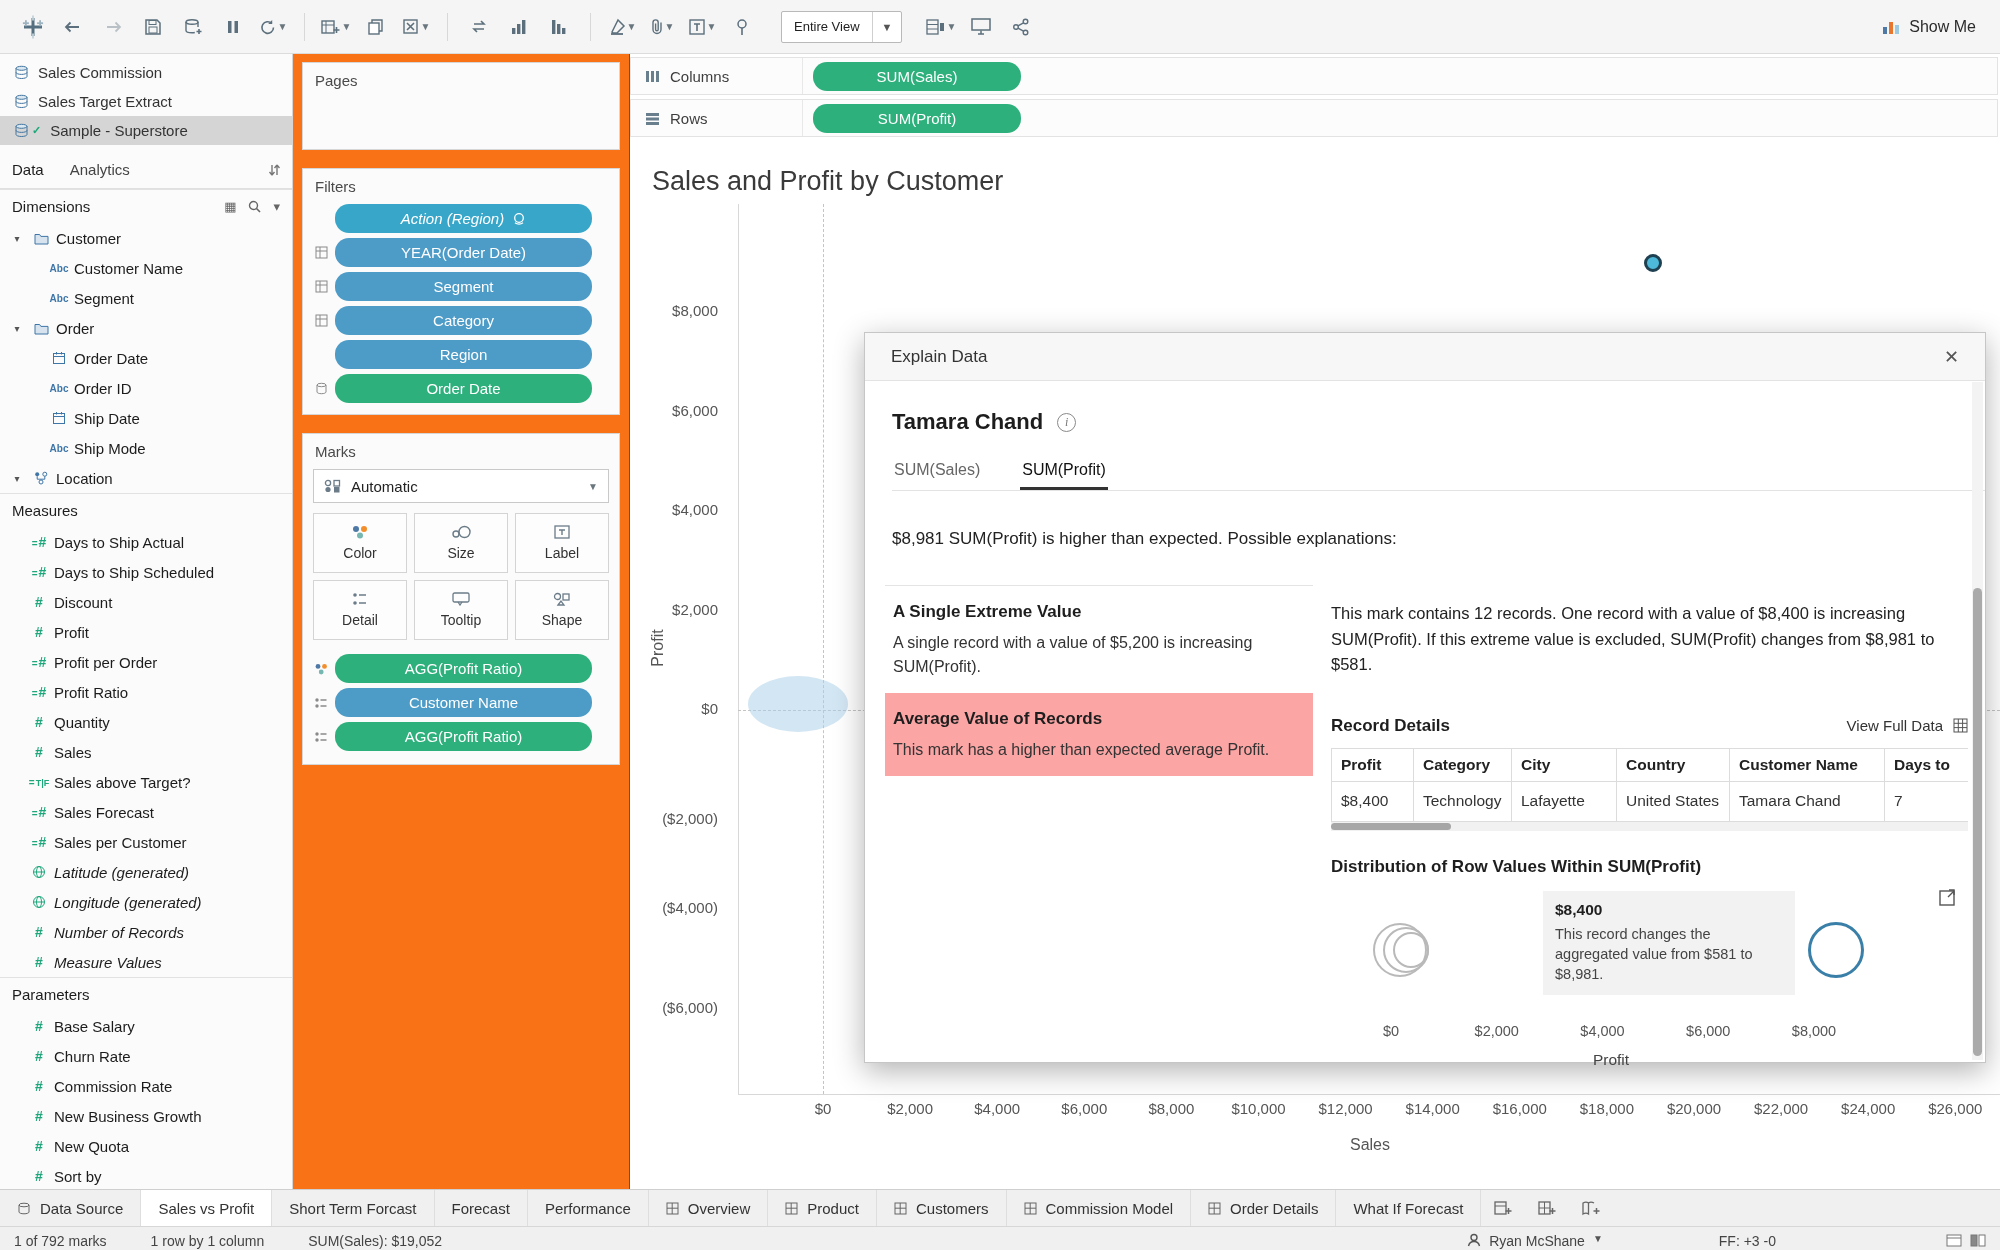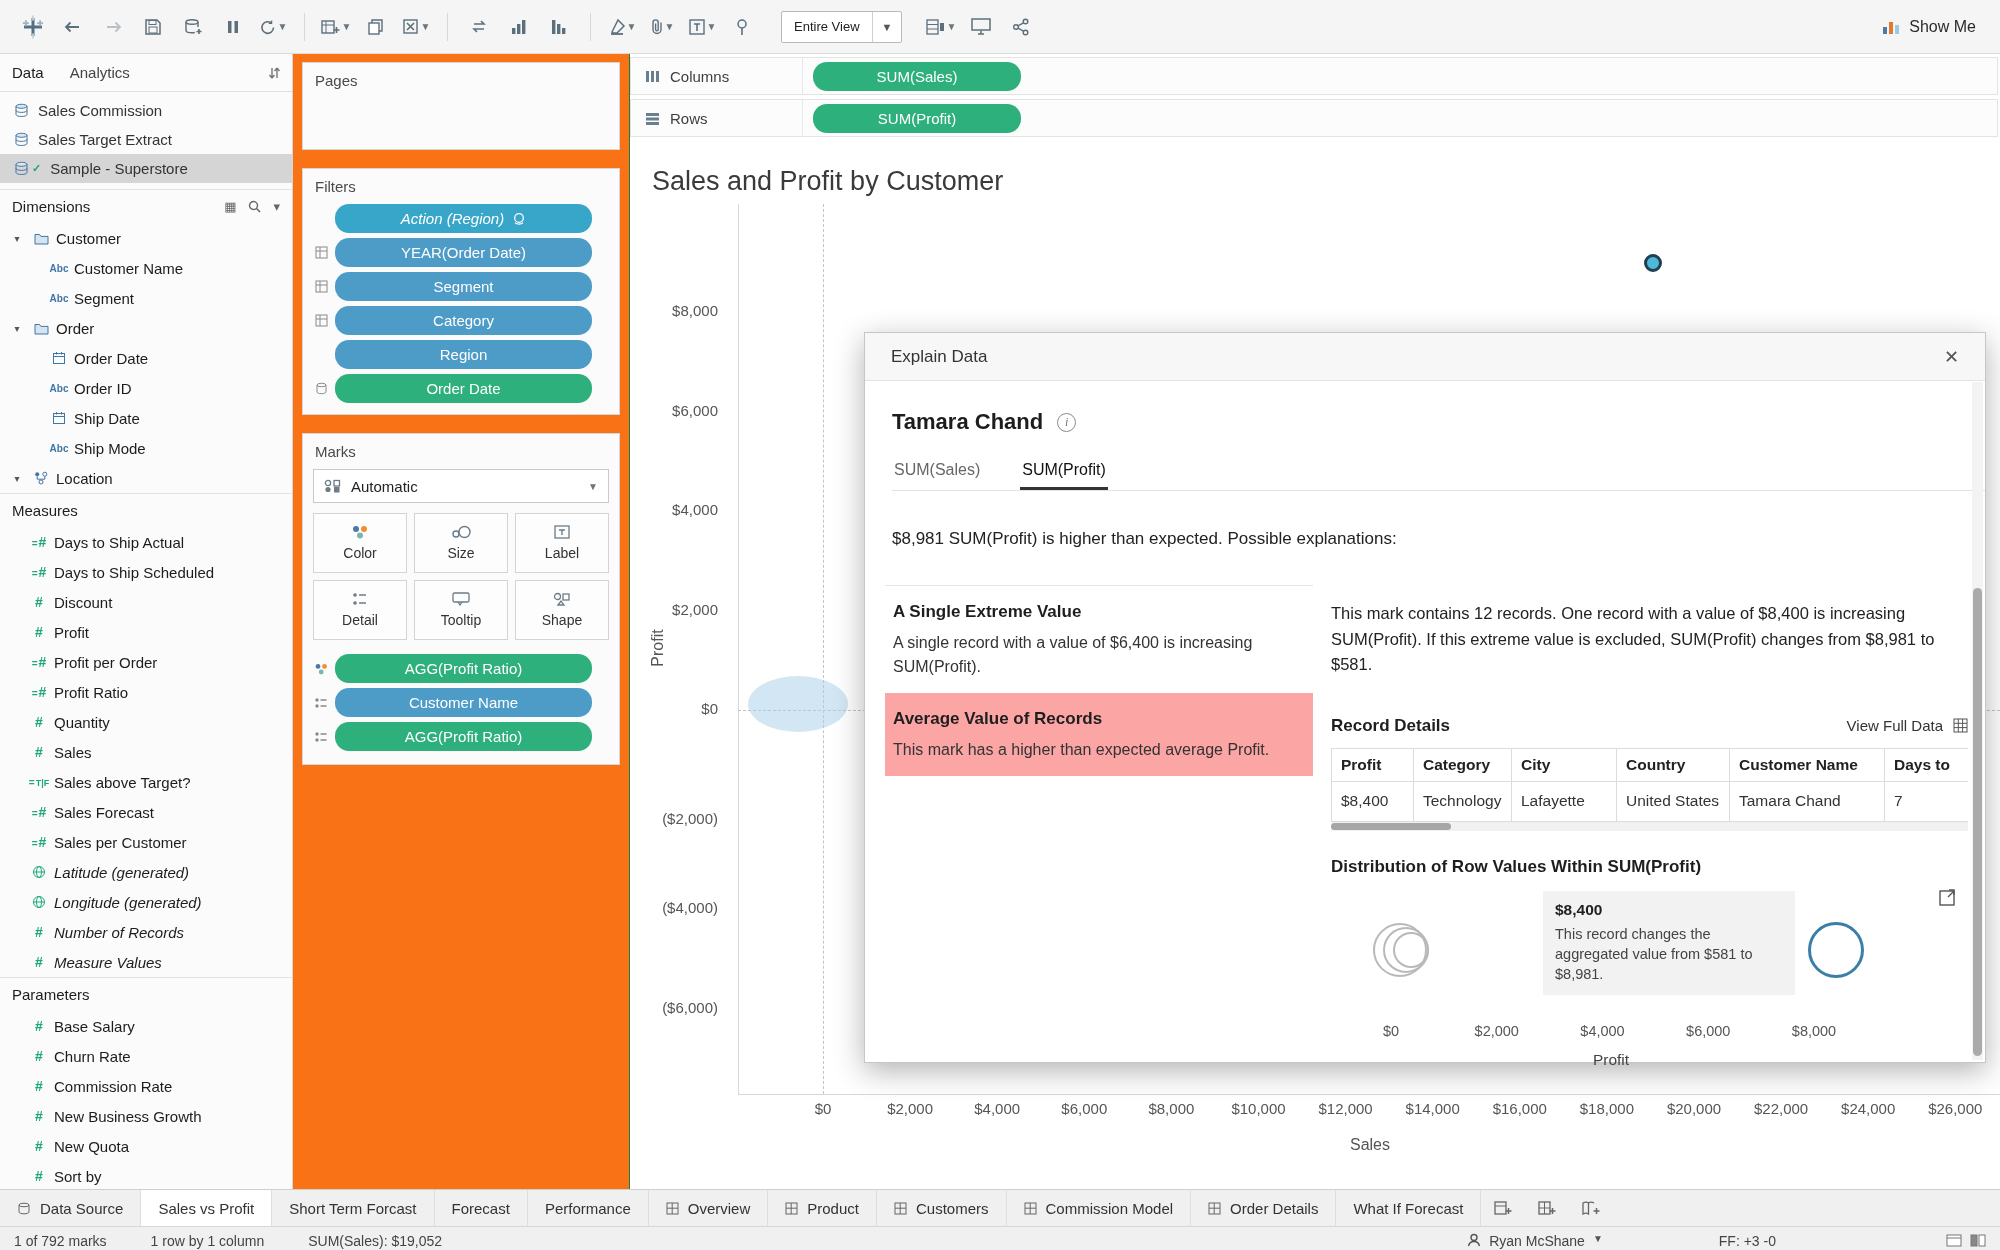--- a/index.html
+++ b/index.html
@@ -320,63 +320,63 @@
           <rect x="1" y="8" width="4" height="7" fill="#4e79a7"></rect>
           <rect x="7" y="3" width="4" height="12" fill="#e8762d"></rect>
           <rect x="13" y="6" width="4" height="9" fill="#9ecae1"></rect>
         </svg>
     </span>
     <span>Show Me</span>
   </div>
 </div>
 
 <div id="left-pane">
+  <div id="source-list">
+      <div class="src-row">
+        <span>
+          <svg width="15" height="15">
+            <ellipse cx="7.5" cy="3.3" rx="5.5" ry="2" fill="#dbe7f0" stroke="#41749f"></ellipse>
+            <path d="M2 3.3v8.2c0 1.1 2.5 2 5.5 2s5.5-.9 5.5-2V3.3" fill="none" stroke="#41749f"></path>
+            <path d="M2 7.4c0 1.1 2.5 2 5.5 2s5.5-.9 5.5-2" fill="none" stroke="#41749f"></path>
+          </svg>
+        </span>
+        <span class="lbl">Sales Commission</span>
+      </div>
+      <div class="src-row">
+        <span>
+          <svg width="15" height="15">
+            <ellipse cx="7.5" cy="3.3" rx="5.5" ry="2" fill="#dbe7f0" stroke="#41749f"></ellipse>
+            <path d="M2 3.3v8.2c0 1.1 2.5 2 5.5 2s5.5-.9 5.5-2V3.3" fill="none" stroke="#41749f"></path>
+            <path d="M2 7.4c0 1.1 2.5 2 5.5 2s5.5-.9 5.5-2" fill="none" stroke="#41749f"></path>
+          </svg>
+        </span>
+        <span class="lbl">Sales Target Extract</span>
+      </div>
+      <div class="src-row selected">
+        <span>
+          <svg width="15" height="15">
+            <ellipse cx="7.5" cy="3.3" rx="5.5" ry="2" fill="#dbe7f0" stroke="#41749f"></ellipse>
+            <path d="M2 3.3v8.2c0 1.1 2.5 2 5.5 2s5.5-.9 5.5-2V3.3" fill="none" stroke="#41749f"></path>
+            <path d="M2 7.4c0 1.1 2.5 2 5.5 2s5.5-.9 5.5-2" fill="none" stroke="#41749f"></path>
+          </svg>
+        </span>
+        <span class="src-check">✓</span>
+        <span class="lbl">Sample - Superstore</span>
+      </div>
+    </div>
   <div id="pane-tabs">
     <span class="pane-tab">Data</span>
     <span class="pane-tab inactive">Analytics</span>
     <span class="sp"></span>
     <span class="ph-ic">
       <svg width="12" height="14">
           <path d="M4 2v10M4 12l-2.5-3M4 12l2.5-3M9 12V2M9 2 6.5 5M9 2l2.5 3" stroke="#777" fill="none" stroke-width="1.4"></path>
         </svg>
     </span>
   </div>
-  <div id="source-list">
-      <div class="src-row">
-        <span>
-          <svg width="15" height="15">
-            <ellipse cx="7.5" cy="3.3" rx="5.5" ry="2" fill="#dbe7f0" stroke="#41749f"></ellipse>
-            <path d="M2 3.3v8.2c0 1.1 2.5 2 5.5 2s5.5-.9 5.5-2V3.3" fill="none" stroke="#41749f"></path>
-            <path d="M2 7.4c0 1.1 2.5 2 5.5 2s5.5-.9 5.5-2" fill="none" stroke="#41749f"></path>
-          </svg>
-        </span>
-        <span class="lbl">Sales Commission</span>
-      </div>
-      <div class="src-row">
-        <span>
-          <svg width="15" height="15">
-            <ellipse cx="7.5" cy="3.3" rx="5.5" ry="2" fill="#dbe7f0" stroke="#41749f"></ellipse>
-            <path d="M2 3.3v8.2c0 1.1 2.5 2 5.5 2s5.5-.9 5.5-2V3.3" fill="none" stroke="#41749f"></path>
-            <path d="M2 7.4c0 1.1 2.5 2 5.5 2s5.5-.9 5.5-2" fill="none" stroke="#41749f"></path>
-          </svg>
-        </span>
-        <span class="lbl">Sales Target Extract</span>
-      </div>
-      <div class="src-row selected">
-        <span>
-          <svg width="15" height="15">
-            <ellipse cx="7.5" cy="3.3" rx="5.5" ry="2" fill="#dbe7f0" stroke="#41749f"></ellipse>
-            <path d="M2 3.3v8.2c0 1.1 2.5 2 5.5 2s5.5-.9 5.5-2V3.3" fill="none" stroke="#41749f"></path>
-            <path d="M2 7.4c0 1.1 2.5 2 5.5 2s5.5-.9 5.5-2" fill="none" stroke="#41749f"></path>
-          </svg>
-        </span>
-        <span class="src-check">✓</span>
-        <span class="lbl">Sample - Superstore</span>
-      </div>
-    </div>
   <div class="pane-header">
     <span>Dimensions</span>
     <span class="sp"></span>
     <span class="ph-ic">▦</span>
     <span class="ph-ic">
       <svg width="13" height="13">
           <circle cx="5.5" cy="5.5" r="4" fill="none" stroke="#666" stroke-width="1.4"></circle>
           <line x1="8.5" y1="8.5" x2="12" y2="12" stroke="#666" stroke-width="1.6"></line>
         </svg>
     </span>
@@ -863,21 +863,21 @@
   </div>
   <div id="dlg-tabs">
     <span class="dlg-tab">SUM(Sales)</span>
     <span class="dlg-tab active">SUM(Profit)</span>
   </div>
   <div id="dlg-summary">$8,981 SUM(Profit) is higher than expected. Possible explanations:</div>
 
   <div class="expl-col">
     <div class="expl first">
       <h4>A Single Extreme Value</h4>
-      <p>A single record with a value of $6,400 is increasing SUM(Profit).</p>
+      <p>A single record with a value of $5,200 is increasing SUM(Profit).</p>
     </div>
     <div class="expl selected">
       <h4>Average Value of Records</h4>
       <p>This mark has a higher than expected average Profit.</p>
     </div>
   </div>
 
   <div id="right-col">
     <div id="detail-text">This mark contains 12 records. One record with a value of $8,400 is increasing SUM(Profit). If this extreme value is excluded, SUM(Profit) changes from $8,981 to $581.</div>
     <div id="rd-head">

